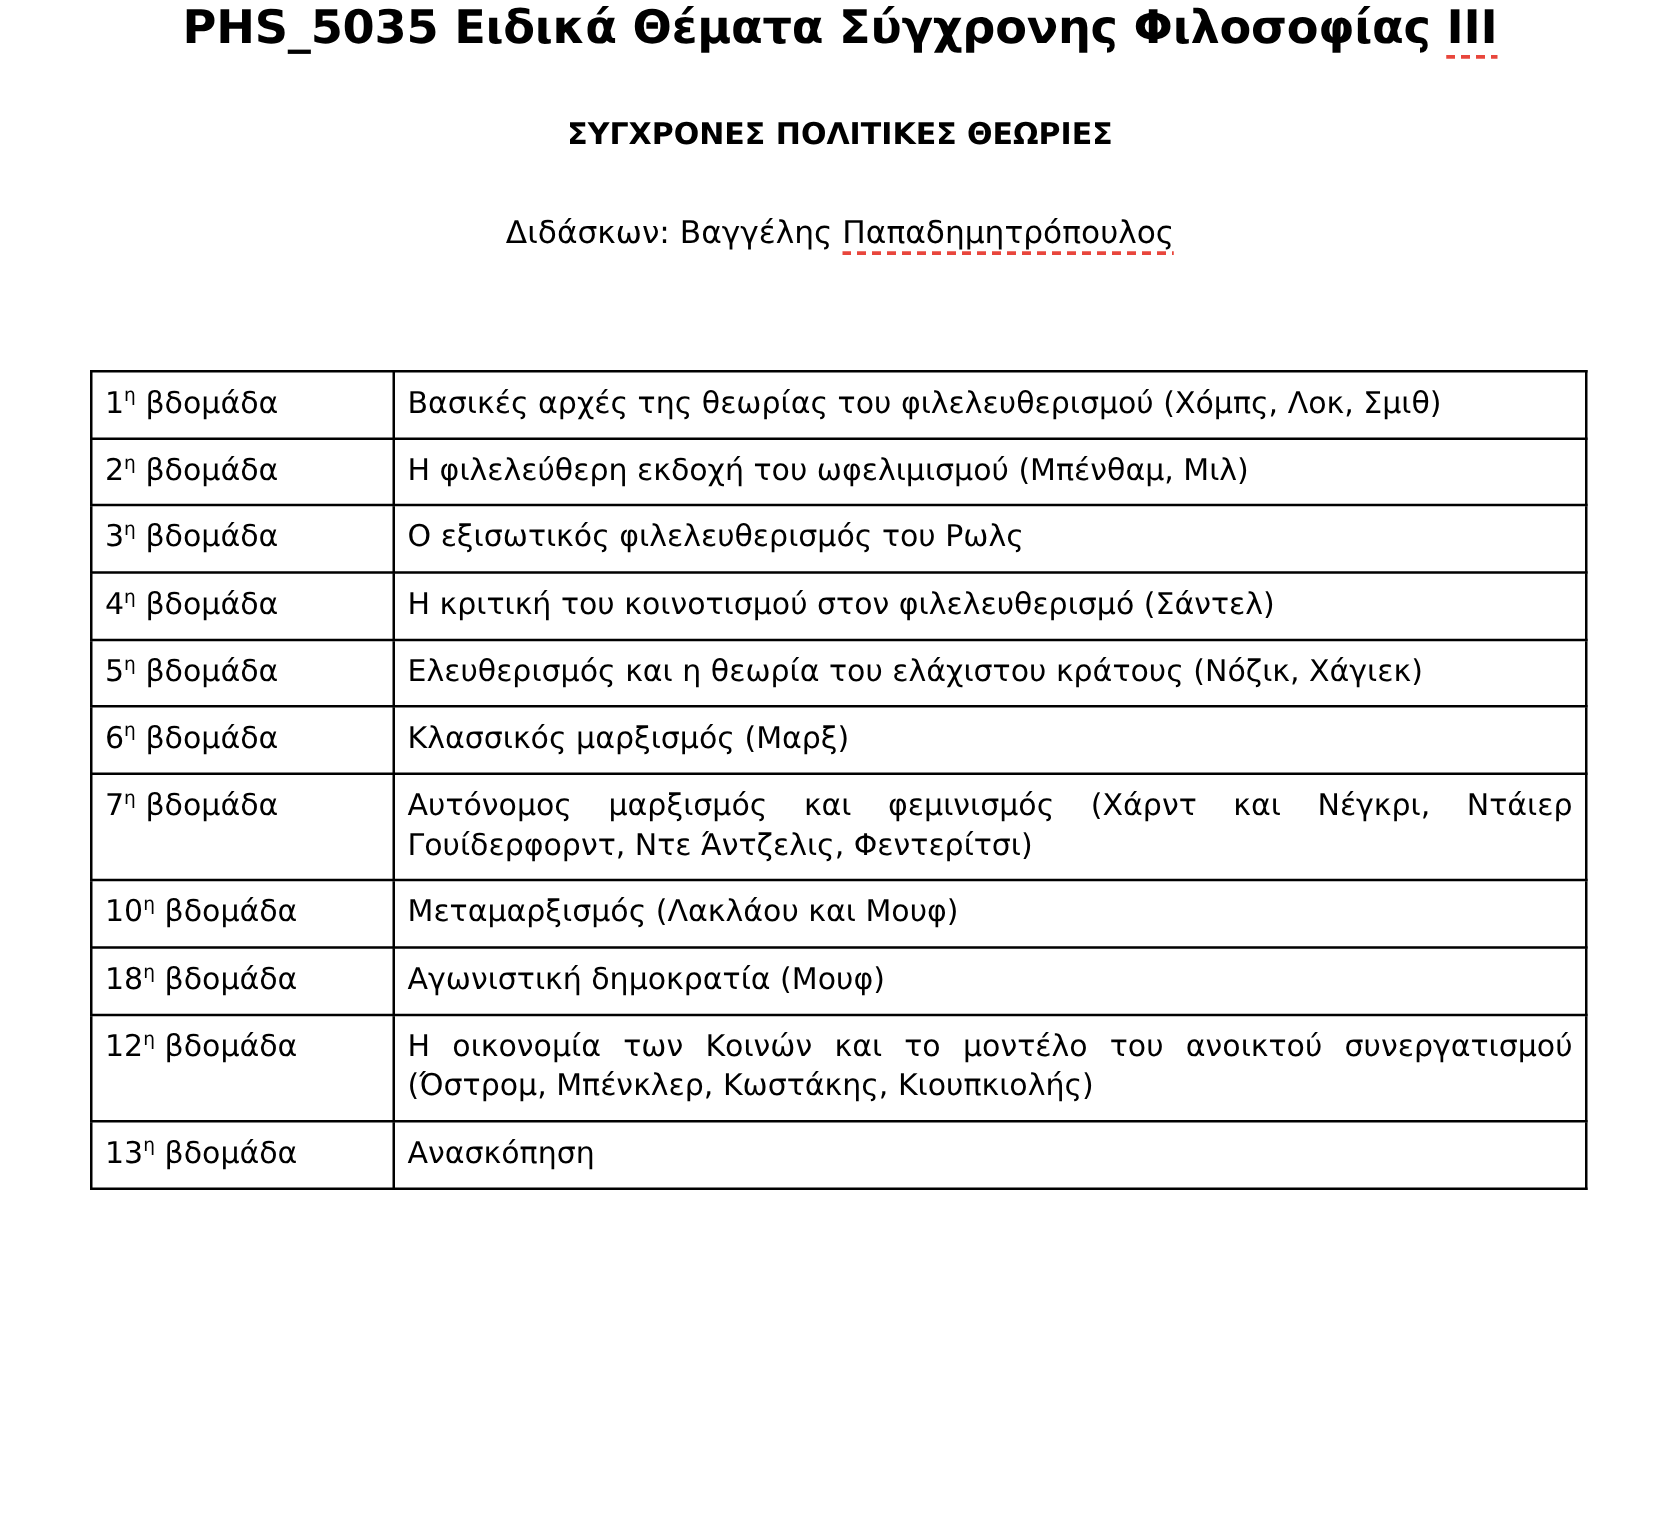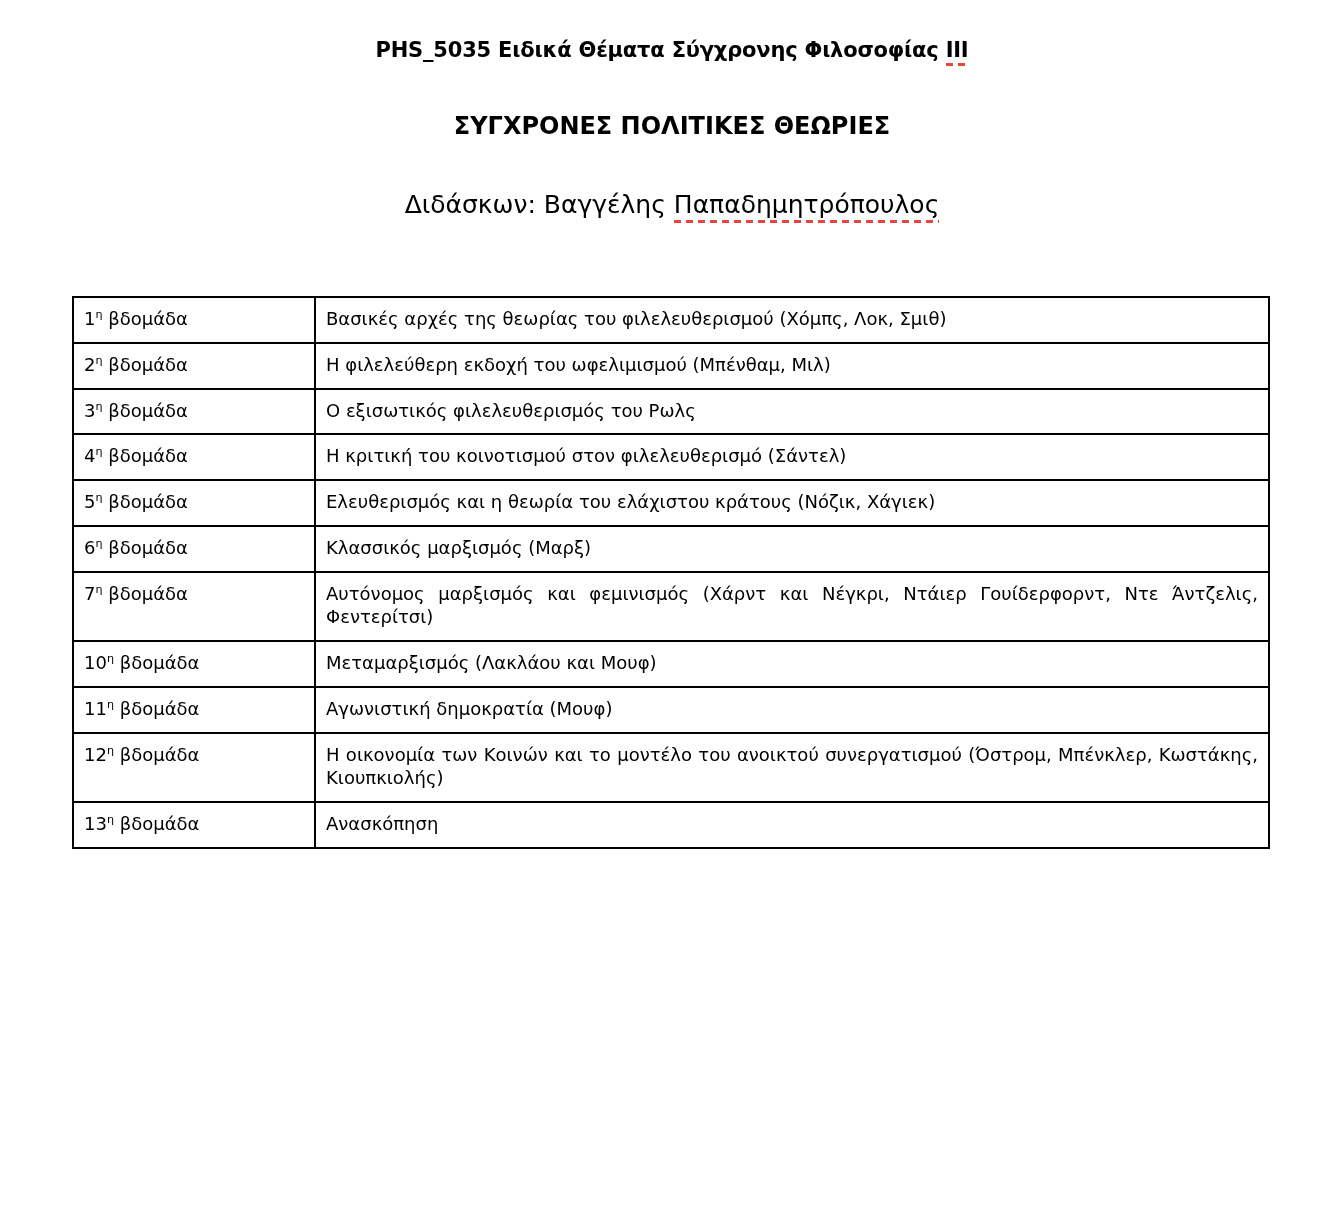--- a/index.html
+++ b/index.html
@@ -20,25 +20,24 @@
     width: 1344px;
     height: 1222px;
     background: #ffffff;
     box-sizing: border-box;
   }
 
   
   .doc-title {
     text-align: center;
     font-weight: bold;
-    font-size: 21px;
+    font-size: 37px;
     line-height: 1.2;
     letter-spacing: -0.2px;
     margin: 0;
-    padding-top: 38px;
   }
   .doc-subtitle {
     text-align: center;
     font-weight: bold;
     font-size: 24px;
     line-height: 1.2;
     margin: 11px;
     padding-top: 38px;
   }
   .doc-instructor {
@@ -83,21 +82,21 @@
   }
   table.schedule {
     border-collapse: collapse;
     width: 100%;
     table-layout: fixed;
   }
   table.schedule td {
     border: 2px solid #000000;
     vertical-align: top;
     padding: 9px 10px 11px 10px;
-    font-size: 18px;
+    font-size: 24px;
     line-height: 1.32;
     margin-left: 44px;
   }
   td.week-cell {
     width: 220px;
     white-space: nowrap;
     padding-left: 12px;
   }
   td.topic-cell {
     text-align: left;
@@ -163,21 +162,21 @@
         </tr>
 
 
 
         <tr>
           <td class="week-cell"><span>10</span><sup class="ord">η</sup> <span>βδομάδα</span></td>
           <td class="topic-cell">Μεταμαρξισμός (Λακλάου και Μουφ)</td>
         </tr>
 
         <tr>
-          <td class="week-cell"><span>11</span><sup class="ord">η</sup> <span>βδομάδα</span></td>
+          <td class="week-cell"><span>18</span><sup class="ord">η</sup> <span>βδομάδα</span></td>
           <td class="topic-cell">Αγωνιστική δημοκρατία (Μουφ)</td>
         </tr>
 
         <tr>
           <td class="week-cell"><span>12</span><sup class="ord">η</sup> <span>βδομάδα</span></td>
           <td class="topic-cell justified">Η οικονομία των Κοινών και το μοντέλο του ανοικτού συνεργατισμού (Όστρομ, Μπένκλερ, Κωστάκης, Κιουπκιολής)</td>
         </tr>
 
         <tr>
           <td class="week-cell"><span>13</span><sup class="ord">η</sup> <span>βδομάδα</span></td>

